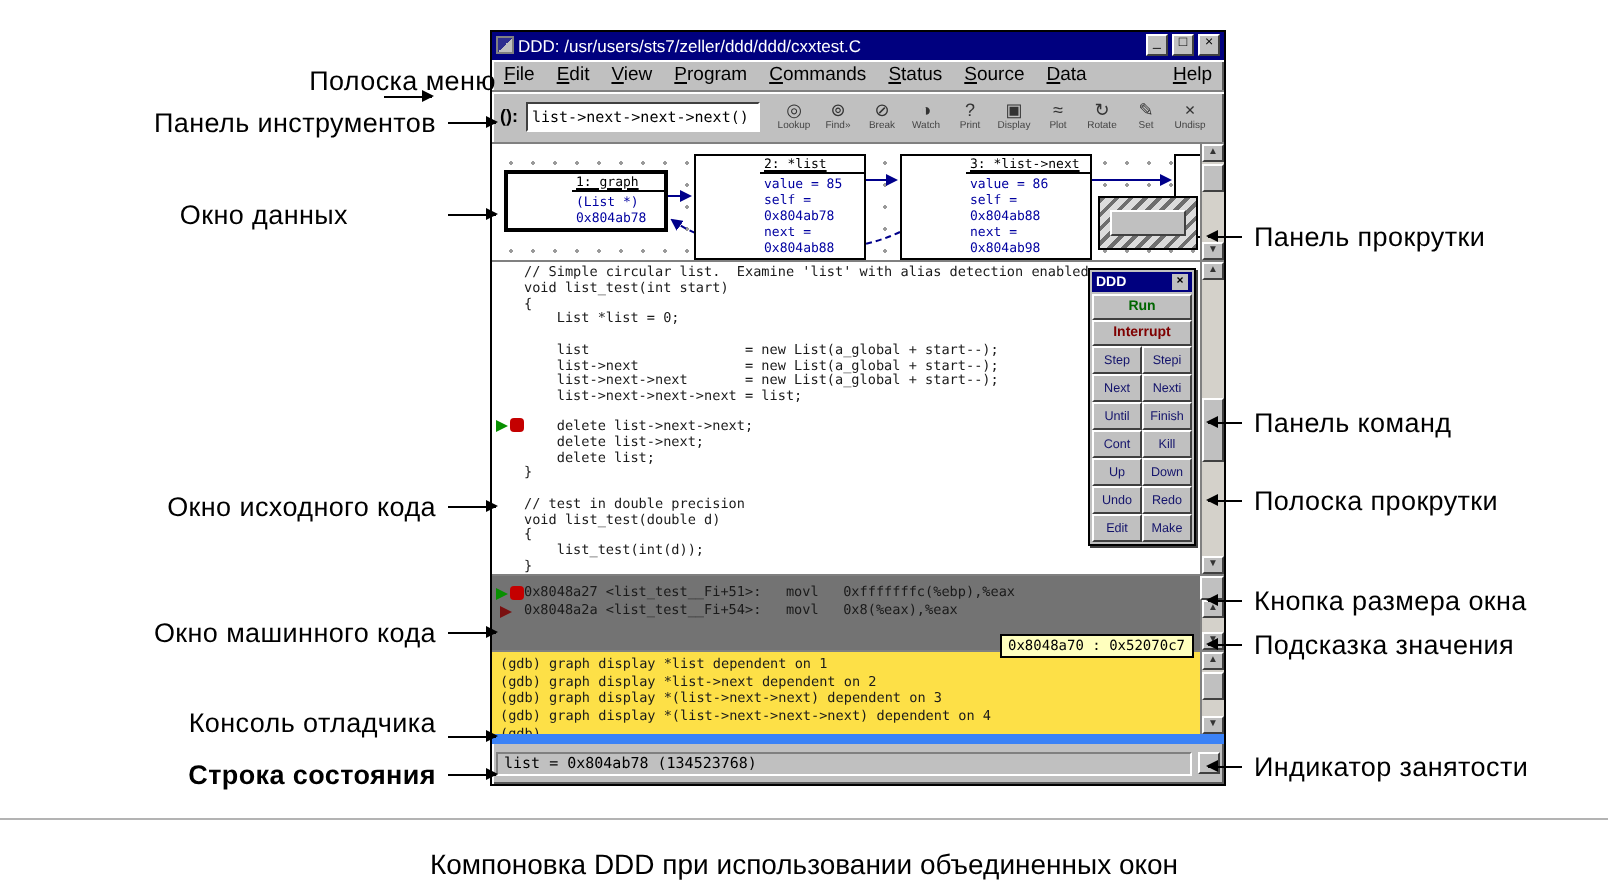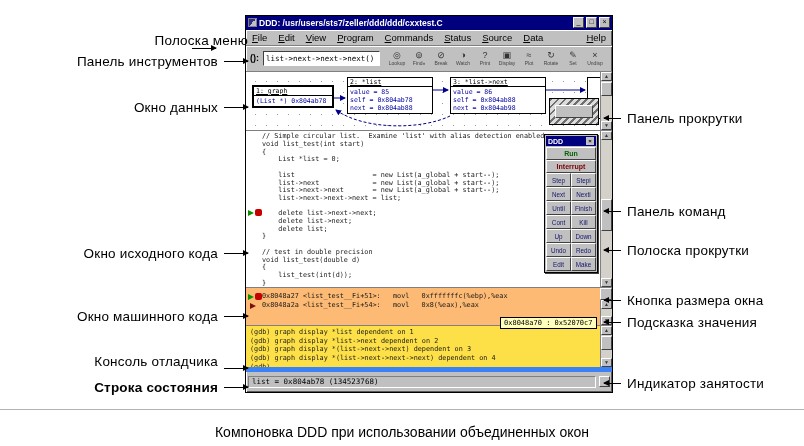--- a/index.html
+++ b/index.html
@@ -9,21 +9,21 @@
 
   
   .ddd-window { position:absolute; left:245px; top:15px; width:368px; height:378px;
     background:#c0c0c0; border:1px solid #000;
     box-shadow: inset 1px 1px 0 #ffffff, inset -1px -1px 0 #5a5a5a;
     display:flex; flex-direction:column; }
 
   .titlebar { height:14px; background:#00007f; display:flex; align-items:center; gap:2px; padding:0 2px; }
   .app-icon { width:9px; height:9px; background:#c0c0c0; border:1px solid #808080; flex:0 0 auto;
     background-image:linear-gradient(135deg,#2e2e8f 50%, #c0c0c0 50%); }
-  .title-text { flex:1; color:#fff; font-size:8.5px; font-weight:bold; white-space:nowrap; overflow:hidden; }
+  .title-text { flex:1; color:#fff; font-size:8.5px; font-weight:normal; white-space:nowrap; overflow:hidden; }
   .tb-btn { width:11px; height:11px; background:#c0c0c0; border:1px solid; border-color:#fff #404040 #404040 #fff;
     font-size:7px; line-height:8px; text-align:center; color:#000; flex:0 0 auto; }
 
   .menubar { height:16px; display:flex; align-items:center; padding:0 6px;
     border-bottom:1px solid #808080; box-shadow:inset 0 1px 0 #fff; font-size:9.5px; }
   .menus { display:flex; gap:11px; flex:1; }
   .menu-item { cursor:default; white-space:nowrap; }
   .menu-item::first-letter { text-decoration:underline; }
 
   .toolbar { height:26px; display:flex; align-items:center; gap:4px; padding:0 4px;
@@ -36,21 +36,21 @@
   .tool-glyph { font-size:9px; line-height:10px; color:#333; }
   .tool-cap { font-size:5px; color:#444; white-space:nowrap; }
 
   
   .data-window { height:60px; background:#fff; position:relative; overflow:hidden;
     border-bottom:1px solid #808080;
     background-image:radial-gradient(circle, #9a9a9a 0.8px, transparent 0.9px);
     background-size:11px 11px; background-position:4px 4px; }
   .edges { position:absolute; left:0; top:0; z-index:1; }
   .nodes .gnode { position:absolute; z-index:2; background:#fff; border:1px solid #000;
-    font-family:"DejaVu Sans Mono", monospace; font-size:6.5px; line-height:8px; }
+    font-family:"DejaVu Sans Mono", monospace; font-size:6.5px; line-height:8px;padding-left:32px; }
   .nodes .gnode:nth-child(1) { left:6px;  top:13px; width:82px; border-width:2px; }
   .nodes .gnode:nth-child(2) { left:101px; top:5px; width:86px; }
   .nodes .gnode:nth-child(3) { left:204px; top:5px; width:96px; }
   .gnode-title { padding:0 2px; border-bottom:1px solid #000; text-decoration:underline; white-space:pre; }
   .gnode-rows { padding:1px 2px; color:#0000a0; white-space:pre-line; }
   .gnode-partial { position:absolute; left:341px; top:5px; width:14px; height:42px;
     border:1px solid #000; border-right:none; background:#fff; z-index:2; }
   .panner { position:absolute; left:303px; top:26px; width:50px; height:27px; z-index:3;
     border:1px solid #000; background:repeating-linear-gradient(135deg,#6e6e6e 0 2px,#dcdcdc 2px 5px);
     display:flex; align-items:center; justify-content:center; }
@@ -90,21 +90,21 @@
   .ct-wide { display:block; width:100%; height:13px; background:#c0c0c0;
     border:1px solid; border-color:#fff #404040 #404040 #fff; font-size:7px; font-weight:bold;
     font-family:"Liberation Sans", sans-serif; padding:0; cursor:default; }
   .ct-run { color:#006600; } .ct-int { color:#7f0000; }
   .ct-row { display:flex; }
   .ct-btn { flex:1; height:14px; background:#c0c0c0; border:1px solid; border-color:#fff #404040 #404040 #fff;
     font-size:6.3px; color:#13136b; font-family:"Liberation Sans", sans-serif; padding:0; cursor:default;
     white-space:nowrap; overflow:hidden; }
 
   
-  .machine-window { height:38px; background:#fdba74; position:relative; overflow:hidden; border-bottom:1px solid #808080; }
+  .machine-window { height:38px; background:#737373; position:relative; overflow:hidden; border-bottom:1px solid #808080; }
   .asm { position:absolute; left:16px; top:4px; font-family:"DejaVu Sans Mono", monospace;
     font-size:6.8px; line-height:9px; color:#1a1a1a; }
   .mk1 { left:2px; top:5px; } .mk2 { left:4px; top:15px; }
   .sash { position:absolute; right:0; top:0; width:12px; height:12px; background:#c0c0c0;
     border:1px solid; border-color:#fff #404040 #404040 #fff; z-index:6; }
 
   
   .console-window { height:46px; background:#fde047; position:relative; overflow:hidden; border-bottom:5px solid #3b82f6; }
   .con-lines { position:absolute; left:4px; top:2px; font-family:"DejaVu Sans Mono", monospace;
     font-size:6.8px; line-height:8.6px; color:#1a1a1a; }
@@ -129,21 +129,21 @@
   .callout.l .co-line { width:24px; margin-left:6px; }
   .callout.l .co-line::after { content:""; position:absolute; right:-1px; top:-3px;
     border-left:6px solid #000; border-top:3px solid transparent; border-bottom:3px solid transparent; }
   .callout.r .co-line { width:17px; margin-right:6px; }
   .callout.r .co-line::before { content:""; position:absolute; left:-1px; top:-3px;
     border-right:6px solid #000; border-top:3px solid transparent; border-bottom:3px solid transparent; }
 
   .callouts-left  .callout { right:556px; }
   .callouts-left  .callout:nth-child(1){ top:33px;flex-direction:column; }
   .callouts-left  .callout:nth-child(2){ top:54px; }
-  .callouts-left  .callout:nth-child(3){ top:100px; }
+  .callouts-left  .callout:nth-child(3){ top:100px;gap:44px; }
   .callouts-left  .callout:nth-child(4){ top:246px; }
   .callouts-left  .callout:nth-child(5){ top:309px;align-items:center; }
   .callouts-left  .callout:nth-child(6){ top:354px;align-items:flex-end; }
   .callouts-left  .callout:nth-child(7){ top:380px;font-weight:bold; }
 
   .callouts-right .callout { left:604px; }
   .callouts-right .callout:nth-child(1){ top:111px; }
   .callouts-right .callout:nth-child(2){ top:204px; }
   .callouts-right .callout:nth-child(3){ top:243px; }
   .callouts-right .callout:nth-child(4){ top:293px; }

